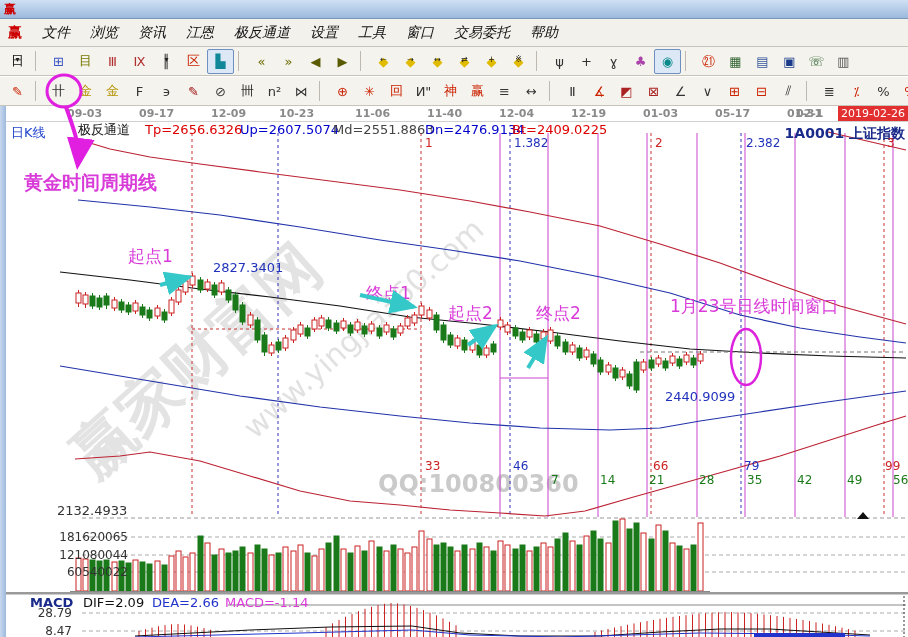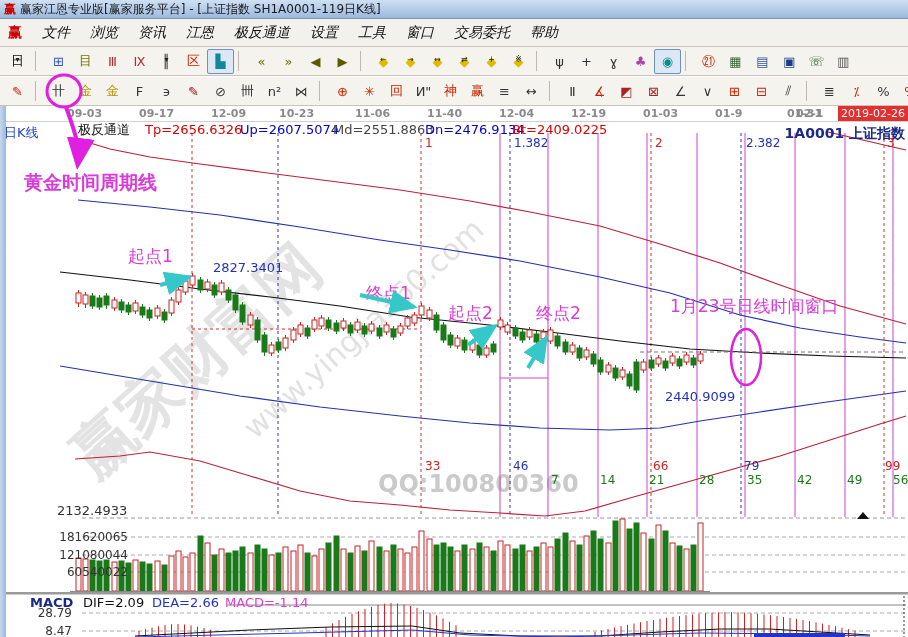--- a/index.html
+++ b/index.html
@@ -19,33 +19,32 @@
   .tb-btn{width:25px;height:23px;display:flex;align-items:center;justify-content:center;
           font-size:13px;border:1px solid transparent;border-radius:2px;position:relative;flex:none;}
   .tb-btn.pressed{border:1px solid #6f8fc0;background:#dde8f6;}
   .tb-btn .g2{position:absolute;font-size:8px;color:#222;left:0;right:0;top:5px;text-align:center;}
   .tb-sep{width:7px;height:20px;border-left:1px solid #bdb9b0;margin:0 2px 0 4px;flex:none;}
   #daterow{left:0;top:106px;width:908px;height:15px;background:#fff;border-bottom:1px solid #d0d0d0;
            color:#8a8a8a;font-size:11px;}
   .date-label{position:absolute;top:1px;font-weight:bold;}
   #date-highlight{position:absolute;right:0;top:0;background:#e23030;color:#fff;padding:1px 3px;font-size:11px;}
   #leftstrip{left:0;top:106px;width:6px;height:531px;background:linear-gradient(90deg,#c6d8ee,#9db9dc);}
-  #pane-label{left:4px;top:124px;color:#2244cc;font-size:13px;}
+  #pane-label{left:11px;top:124px;color:#2244cc;font-size:13px;}
   #chart{left:0;top:0;width:908px;height:637px;pointer-events:none;}
   #annot-overlay{left:0;top:0;width:908px;height:637px;pointer-events:none;z-index:30;}
   svg text{font-family:"DejaVu Sans","Liberation Sans",sans-serif;}
 </style>
 </head>
 <body>
 
 <div id="app">
 
   <div id="titlebar" class="abs">
     <span class="appicon">赢</span>
-    <span>赢家江恩专业版[赢家服务平台] - [上证指数  SH1A0001-119日K线]</span>
   </div>
 
   <div id="menubar" class="abs">
     <span class="appicon">赢</span>
   <span class="menu-item">文件</span>
       <span class="menu-item">浏览</span>
       <span class="menu-item">资讯</span>
       <span class="menu-item">江恩</span>
       <span class="menu-item">极反通道</span>
       <span class="menu-item">设置</span>
@@ -134,21 +133,21 @@
     <span id="date-highlight">2019-02-26</span>
   <span class="date-label" style="left: 67px;">09-03</span>
       <span class="date-label" style="left: 139px;">09-17</span>
       <span class="date-label" style="left: 211px;">12-09</span>
       <span class="date-label" style="left: 279px;">10-23</span>
       <span class="date-label" style="left: 355px;">11-06</span>
       <span class="date-label" style="left: 427px;">11-40</span>
       <span class="date-label" style="left: 499px;">12-04</span>
       <span class="date-label" style="left: 571px;">12-19</span>
       <span class="date-label" style="left: 643px;">01-03</span>
-      <span class="date-label" style="left: 715px;">01-9</span>
+      <span class="date-label" style="left: 715px;">05-17</span>
       <span class="date-label" style="left: 787px;">01-31</span>
       <span class="date-label" style="left: 796px;">02-1</span>
     </div>
 
   <svg id="chart" class="abs" width="908" height="637" viewBox="0 0 908 637">
       <g>
         <text x="0" y="0" transform="translate(95,480) rotate(-42)" font-size="62" font-weight="bold" fill="#c9c9c9" opacity="0.5">赢家财富网</text>
         <text x="0" y="0" transform="translate(255,440) rotate(-42)" font-size="30" fill="#c9c9c9" opacity="0.55">www.yingjia360.com</text>
         <text x="378" y="492" font-size="24" font-weight="bold" fill="#bdbdbd" opacity="0.8">QQ:100800360</text>
       </g>

